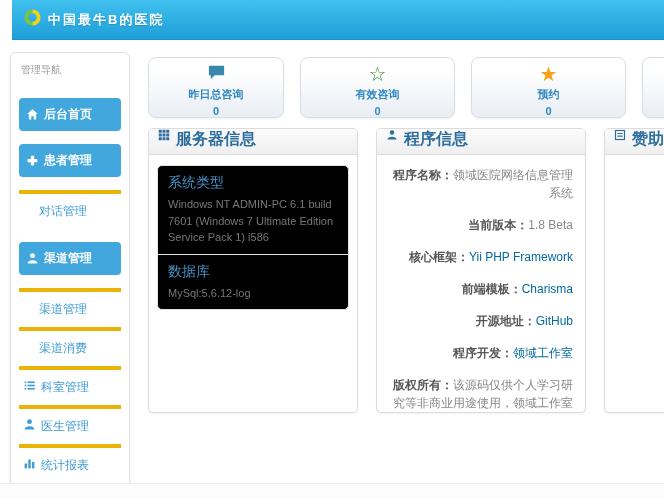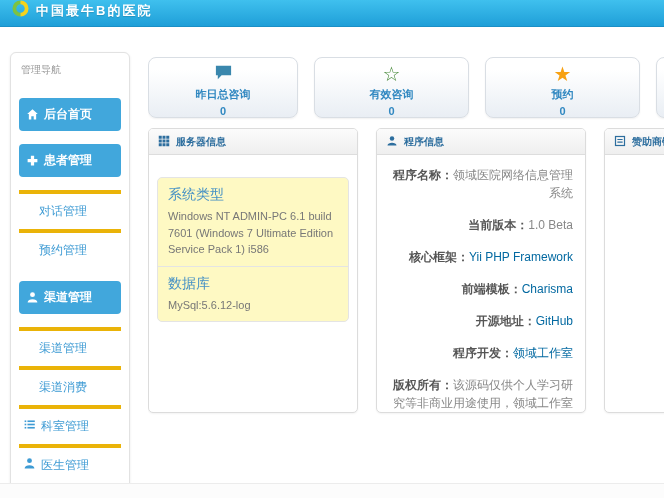--- a/index.html
+++ b/index.html
@@ -3,24 +3,24 @@
 <meta charset="utf-8">
 <style>
   html,body{margin:0;padding:0;}
   body{
     width:664px;height:498px;overflow:hidden;position:relative;
     background:#fff;font-family:"Liberation Sans","DejaVu Sans",sans-serif;
     -webkit-font-smoothing:antialiased;
   }
   
   .topbar{
-    position:absolute;left:0;top:0;right:0;height:27px;
+    position:absolute;left:12px;top:0;right:0;height:40px;
     background:linear-gradient(#3fc0ee,#1f9fd8);
     border-bottom:1px solid #1b8fc6;
-    display:flex;align-items:flex-start;padding:0 12px;box-sizing:border-box;
+    display:flex;align-items:center;padding:0 12px;box-sizing:border-box;
   }
   .brand{display:flex;align-items:center;gap:7px;}
   .brand-title{
     color:#fff;font-size:13px;font-weight:bold;letter-spacing:2px;
     text-shadow:0 1px 1px rgba(0,0,0,.15);
   }
   
   .sidebar{
     position:absolute;left:10px;top:52px;width:120px;box-sizing:border-box;
     background:#fff;border:1px solid #e2e2e2;border-radius:6px;
@@ -61,26 +61,26 @@
   .panels-row{display:flex;gap:18px;margin-top:10px;}
   .panel{
     flex:0 0 210px;width:210px;height:285px;box-sizing:border-box;
     background:#fff;border:1px solid #dcdcdc;border-radius:5px;
     box-shadow:0 1px 2px rgba(0,0,0,.05);overflow:hidden;
   }
   .panel-h{
     height:26px;box-sizing:border-box;
     background:linear-gradient(#fbfbfb,#efefef);
     border-bottom:1px solid #ddd;
-    display:flex;align-items:center;gap:5px;padding:0 9px;
-    color:#2d6e9e;font-size:10px;font-weight:bold;
+    display:flex;gap:5px;padding:0 9px;
+    color:#2d6e9e;font-size:16px;font-weight:bold;
   }
   .panel-h .i{display:inline-flex;width:13px;height:13px;}
   
-  .slist{margin:22px 8px;border:1px solid #e4e4e4;border-radius:5px;background:#fef9c3;}
+  .slist{margin:10px 8px;border:1px solid #e4e4e4;border-radius:5px;background:#000000;}
   .srow{padding:8px 10px;border-top:1px solid #e4e4e4;}
   .srow:first-child{border-top:none;}
   .srow h4{margin:0 0 4px;font-size:14px;font-weight:normal;color:#4691c5;}
   .srow .sline{font-size:11px;color:#777;line-height:1.5;}
   
   .plist{padding:4px 2px;}
   .prow{padding:7px 10px;font-size:12px;line-height:1.5;text-align:right;}
   .prow .lbl{font-weight:bold;color:#555;}
   .prow .val{color:#888;}
   .prow .val.link{color:#0369a1;cursor:pointer;}
@@ -127,25 +127,20 @@
           </span>
       <span>患者管理</span>
         </div>
       </li>
     <li>
         <div class="mi-sub">
       <span>对话管理</span>
         </div>
       </li>
     <li>
-        <div class="mi-sub">
-      <span>预约管理</span>
-        </div>
-      </li>
-    <li>
         <div class="mi-btn">
       <span class="i">
             <svg viewBox="0 0 16 16" width="13" height="13">
               <circle cx="8" cy="4.5" r="3" fill="#fff"></circle>
               <path d="M2 14c0-5 12-5 12 0z" fill="#fff"></path>
             </svg>
           </span>
       <span>渠道管理</span>
         </div>
       </li>
@@ -222,21 +217,21 @@
         <div class="mi-sub">
       </div>
       </li>
 
   </ul>
 </div>
 
 <div class="main">
 
   <div class="cards-row">
-    <div class="card" style="width:150px">
+    <div class="card" style="width:136px">
       <div class="c-icon">
         <svg width="19" height="19" viewBox="0 0 20 20">
             <path fill="#3a87ad" d="M2 3h16v10H8l-4 4v-4H2z" rx="2"></path>
           </svg>
       </div>
       <div class="c-label">昨日总咨询</div>
       <div class="c-value">0</div>
     </div>
     <div class="card" style="width:155px">
       <div class="c-icon star-green">☆</div>
@@ -292,21 +287,21 @@
               <path d="M2 14c0-5 12-5 12 0z" fill="#2d6e9e"></path>
             </svg>
         </span>
         <span>程序信息</span>
       </div>
       <div class="plist">
         <div class="prow">
           <span class="lbl">程序名称：</span><span class="val">领域医院网络信息管理系统</span>
         </div>
         <div class="prow">
-          <span class="lbl">当前版本：</span><span class="val">1.0 Beta</span>
+          <span class="lbl">当前版本：</span><span class="val">1.8 Beta</span>
         </div>
         <div class="prow">
           <span class="lbl">核心框架：</span><span class="val link">Yii PHP Framework</span>
         </div>
         <div class="prow">
           <span class="lbl">前端模板：</span><span class="val link">Charisma</span>
         </div>
         <div class="prow">
           <span class="lbl">开源地址：</span><span class="val link">GitHub</span>
         </div>

